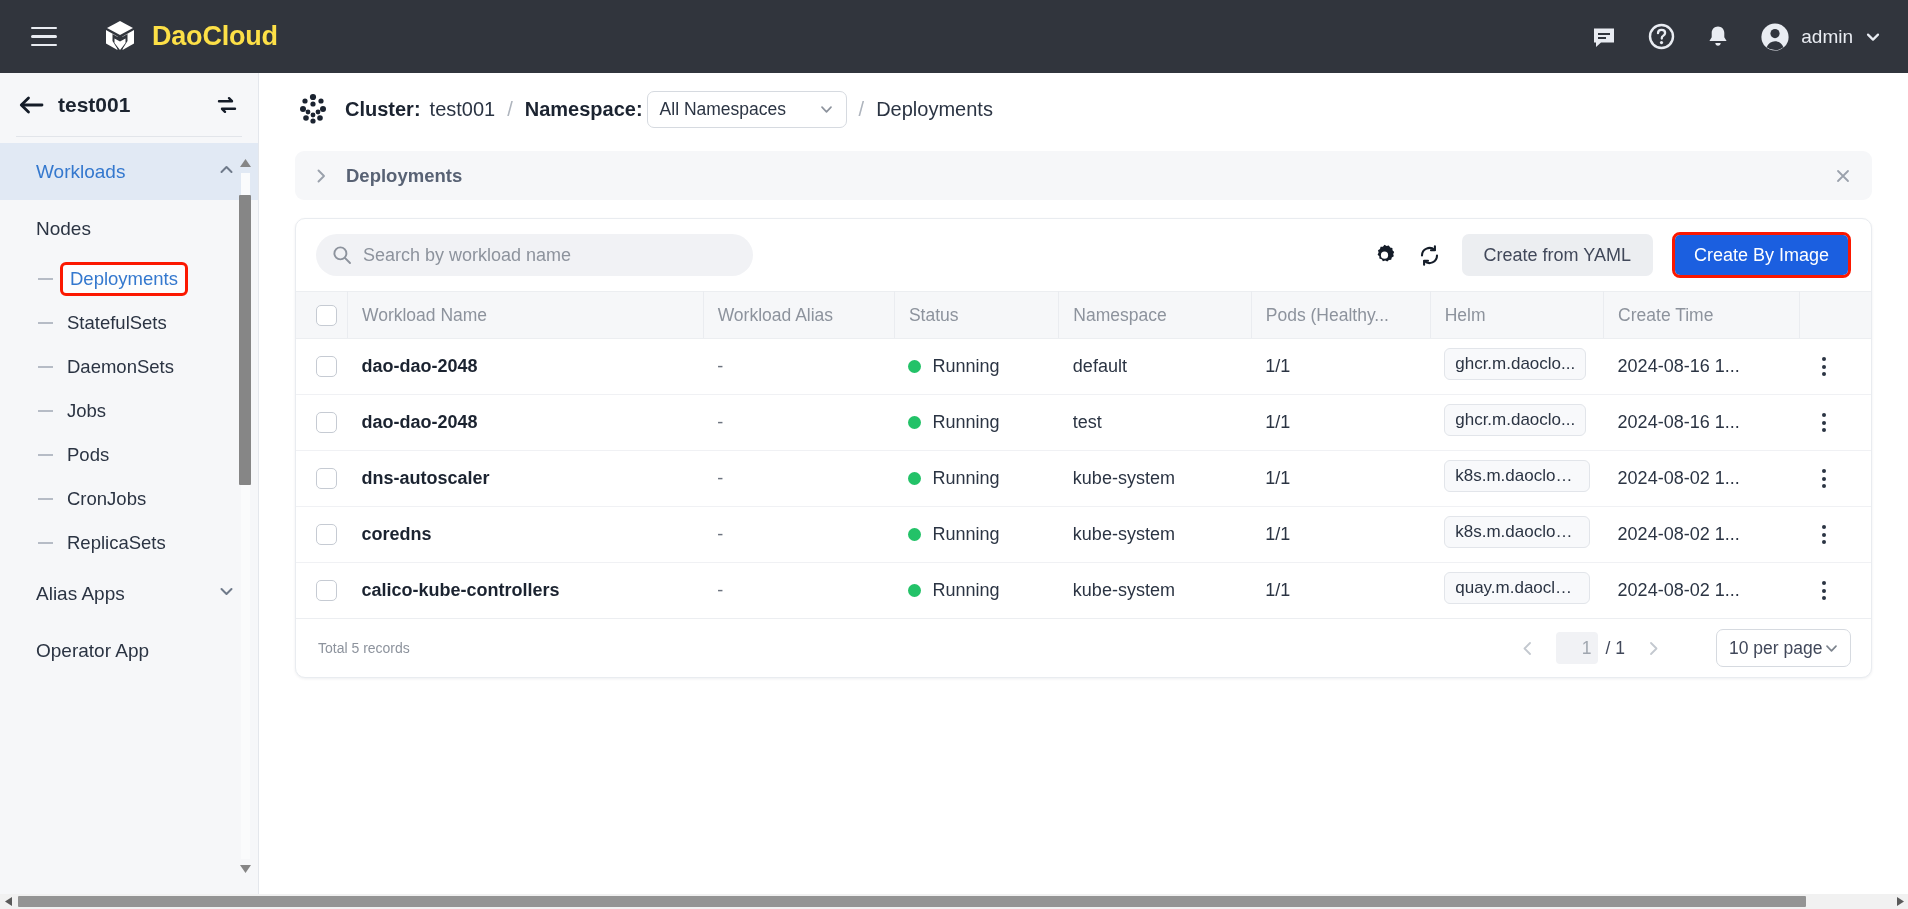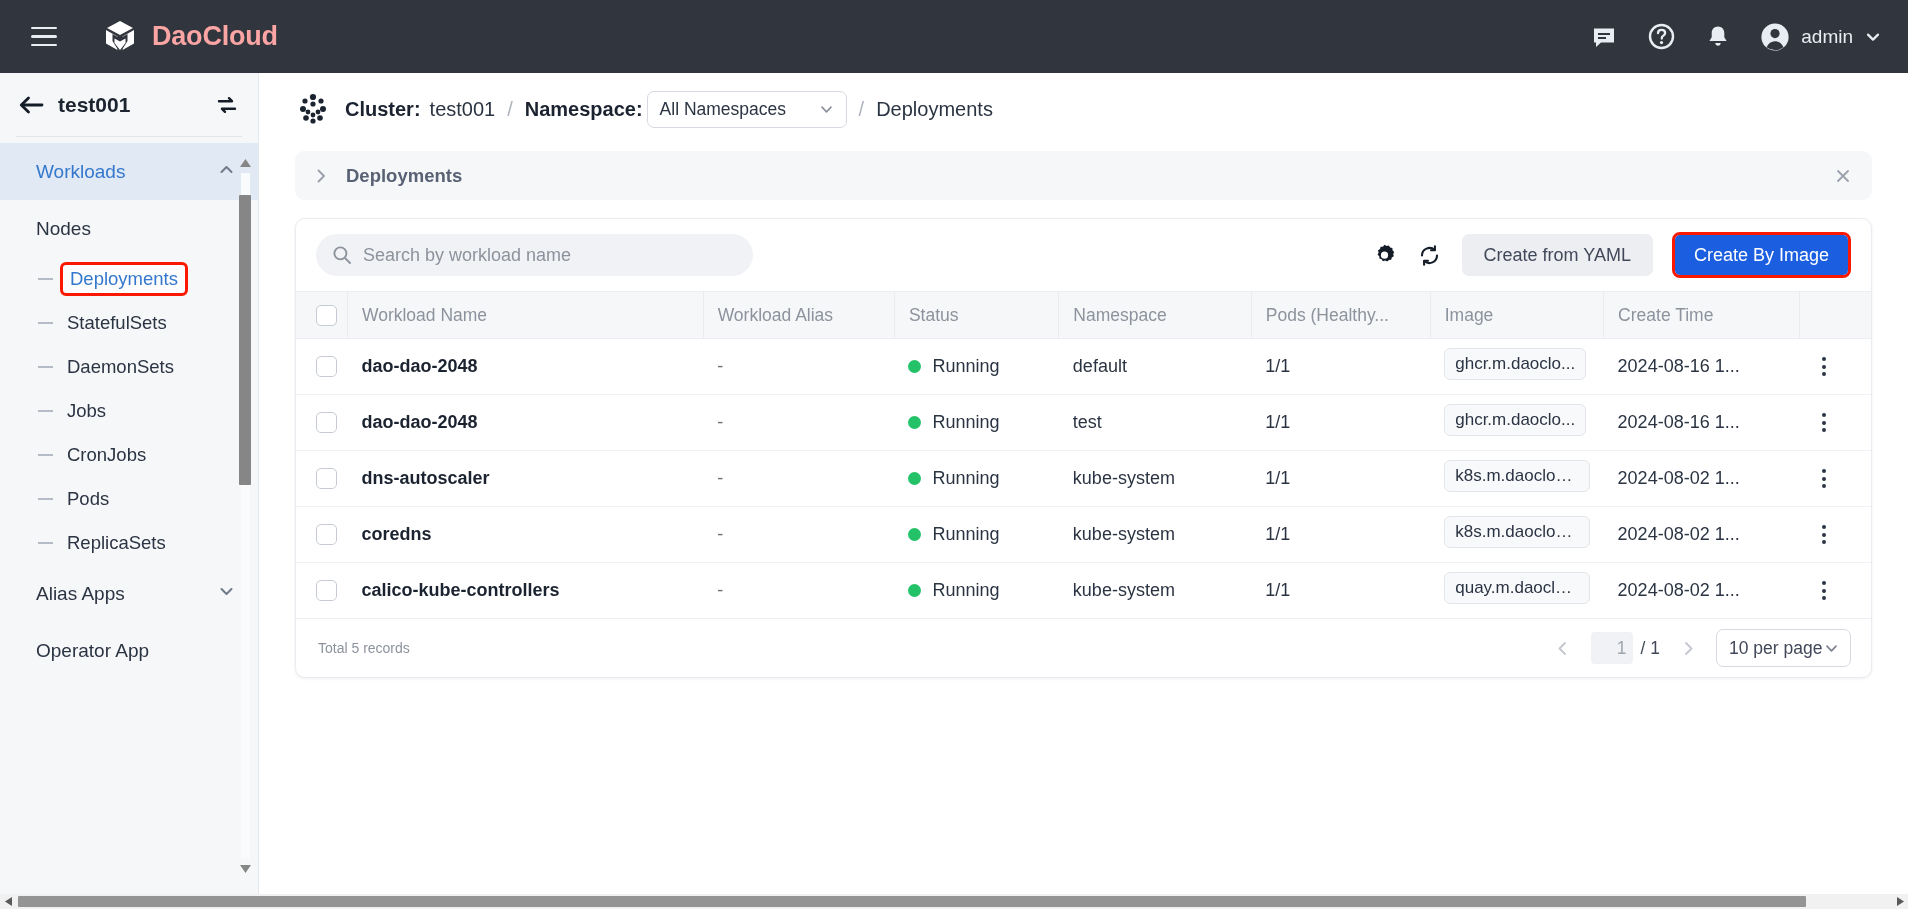--- a/index.html
+++ b/index.html
@@ -20,21 +20,21 @@
   }
   #hamburger {
     margin-left: 24px; width: 40px; height: 40px;
     display: flex; flex-direction: column; justify-content: center;
     align-items: center; gap: 6px; cursor: pointer;
   }
   #hamburger span { display: block; width: 26px; height: 2.6px; background: #e9ecf2; border-radius: 2px; }
   #brand { display: flex; align-items: center; gap: 14px; margin-left: 38px; }
   #brand-logo { width: 36px; height: 36px; }
   #brand-name {
-    color: #fca5a5; font-size: 27px; font-weight: 700; letter-spacing: -0.2px;
+    color: #fde047; font-size: 27px; font-weight: 700; letter-spacing: -0.2px;
   }
   #header-right {
     margin-left: auto; margin-right: 26px;
     display: flex; align-items: center; gap: 27px;
   }
   .hicon { width: 30px; height: 30px; display: flex; align-items: center; justify-content: center; cursor: pointer; }
   .hicon svg { display: block; }
   #user-block { display: flex; align-items: center; gap: 11px; cursor: pointer; }
   #user-name { color: #e9ecf2; font-size: 19px; }
 
@@ -193,21 +193,21 @@
   .pg-arrow { width: 28px; height: 28px; display:flex;align-items:center;justify-content:center; cursor:pointer; }
   #pg-input {
     width: 42px; height: 32px; background: #f1f2f5; border: none; border-radius: 4px;
     display: flex; align-items: center; justify-content: flex-end; padding-right: 6px;
     font-size: 17.5px; color: #a0a6af;
   }
   #pg-total { font-size: 17.5px; color: #41485a; margin-left: -6px; }
   #pg-size {
     width: 135px; height: 38px; border: 1px solid #d6dae0; border-radius: 7px;
     display: flex; align-items: center; justify-content: space-between;
-    padding: 0 10px 0 12px; font-size: 17.5px; color: #41485a; cursor: pointer;
+    padding: 0 10px 0 12px; font-size: 17.5px; color: #41485a; cursor: pointer; margin-left: 35px;
   }
 
   
   #hscroll {
     position: absolute; left: 0; bottom: 0; width: 1908px; height: 15px;
     background: #f1f1f1; display: flex; align-items: center;
   }
   #hscroll .harr { width: 16px; height: 15px; display:flex; align-items:center; justify-content:center; }
   #hscroll .htrack { position: relative; flex: 1; height: 15px; }
   #hscroll .hthumb {
@@ -311,25 +311,25 @@
     <div class="nav-sub">
       <span class="dash"></span>
       <span class="label-box">DaemonSets</span>
     </div>
     <div class="nav-sub">
       <span class="dash"></span>
       <span class="label-box">Jobs</span>
     </div>
     <div class="nav-sub">
       <span class="dash"></span>
-      <span class="label-box">CronJobs</span>
+      <span class="label-box">Pods</span>
     </div>
     <div class="nav-sub">
       <span class="dash"></span>
-      <span class="label-box">Pods</span>
+      <span class="label-box">CronJobs</span>
     </div>
     <div class="nav-sub">
       <span class="dash"></span>
       <span class="label-box">ReplicaSets</span>
     </div>
 
     <div class="nav-item group">
       <span>Alias Apps</span>
       <span class="chev">
         <svg width="19" height="19" viewBox="0 0 19 19">
@@ -450,21 +450,21 @@
       <thead>
         <tr>
           <th class="col-cb">
             <span class="cb"></span>
           </th>
           <th>Workload Name</th>
           <th>Workload Alias</th>
           <th>Status</th>
           <th>Namespace</th>
           <th>Pods (Healthy...</th>
-          <th>Image</th>
+          <th>Helm</th>
           <th>Create Time</th>
           <th class="col-menu"></th>
         </tr>
       </thead>
       <tbody>
         <tr>
           <td class="col-cb"><span class="cb"></span></td>
           <td class="wl-name">dao-dao-2048</td>
           <td class="alias-dash">-</td>
           <td>

